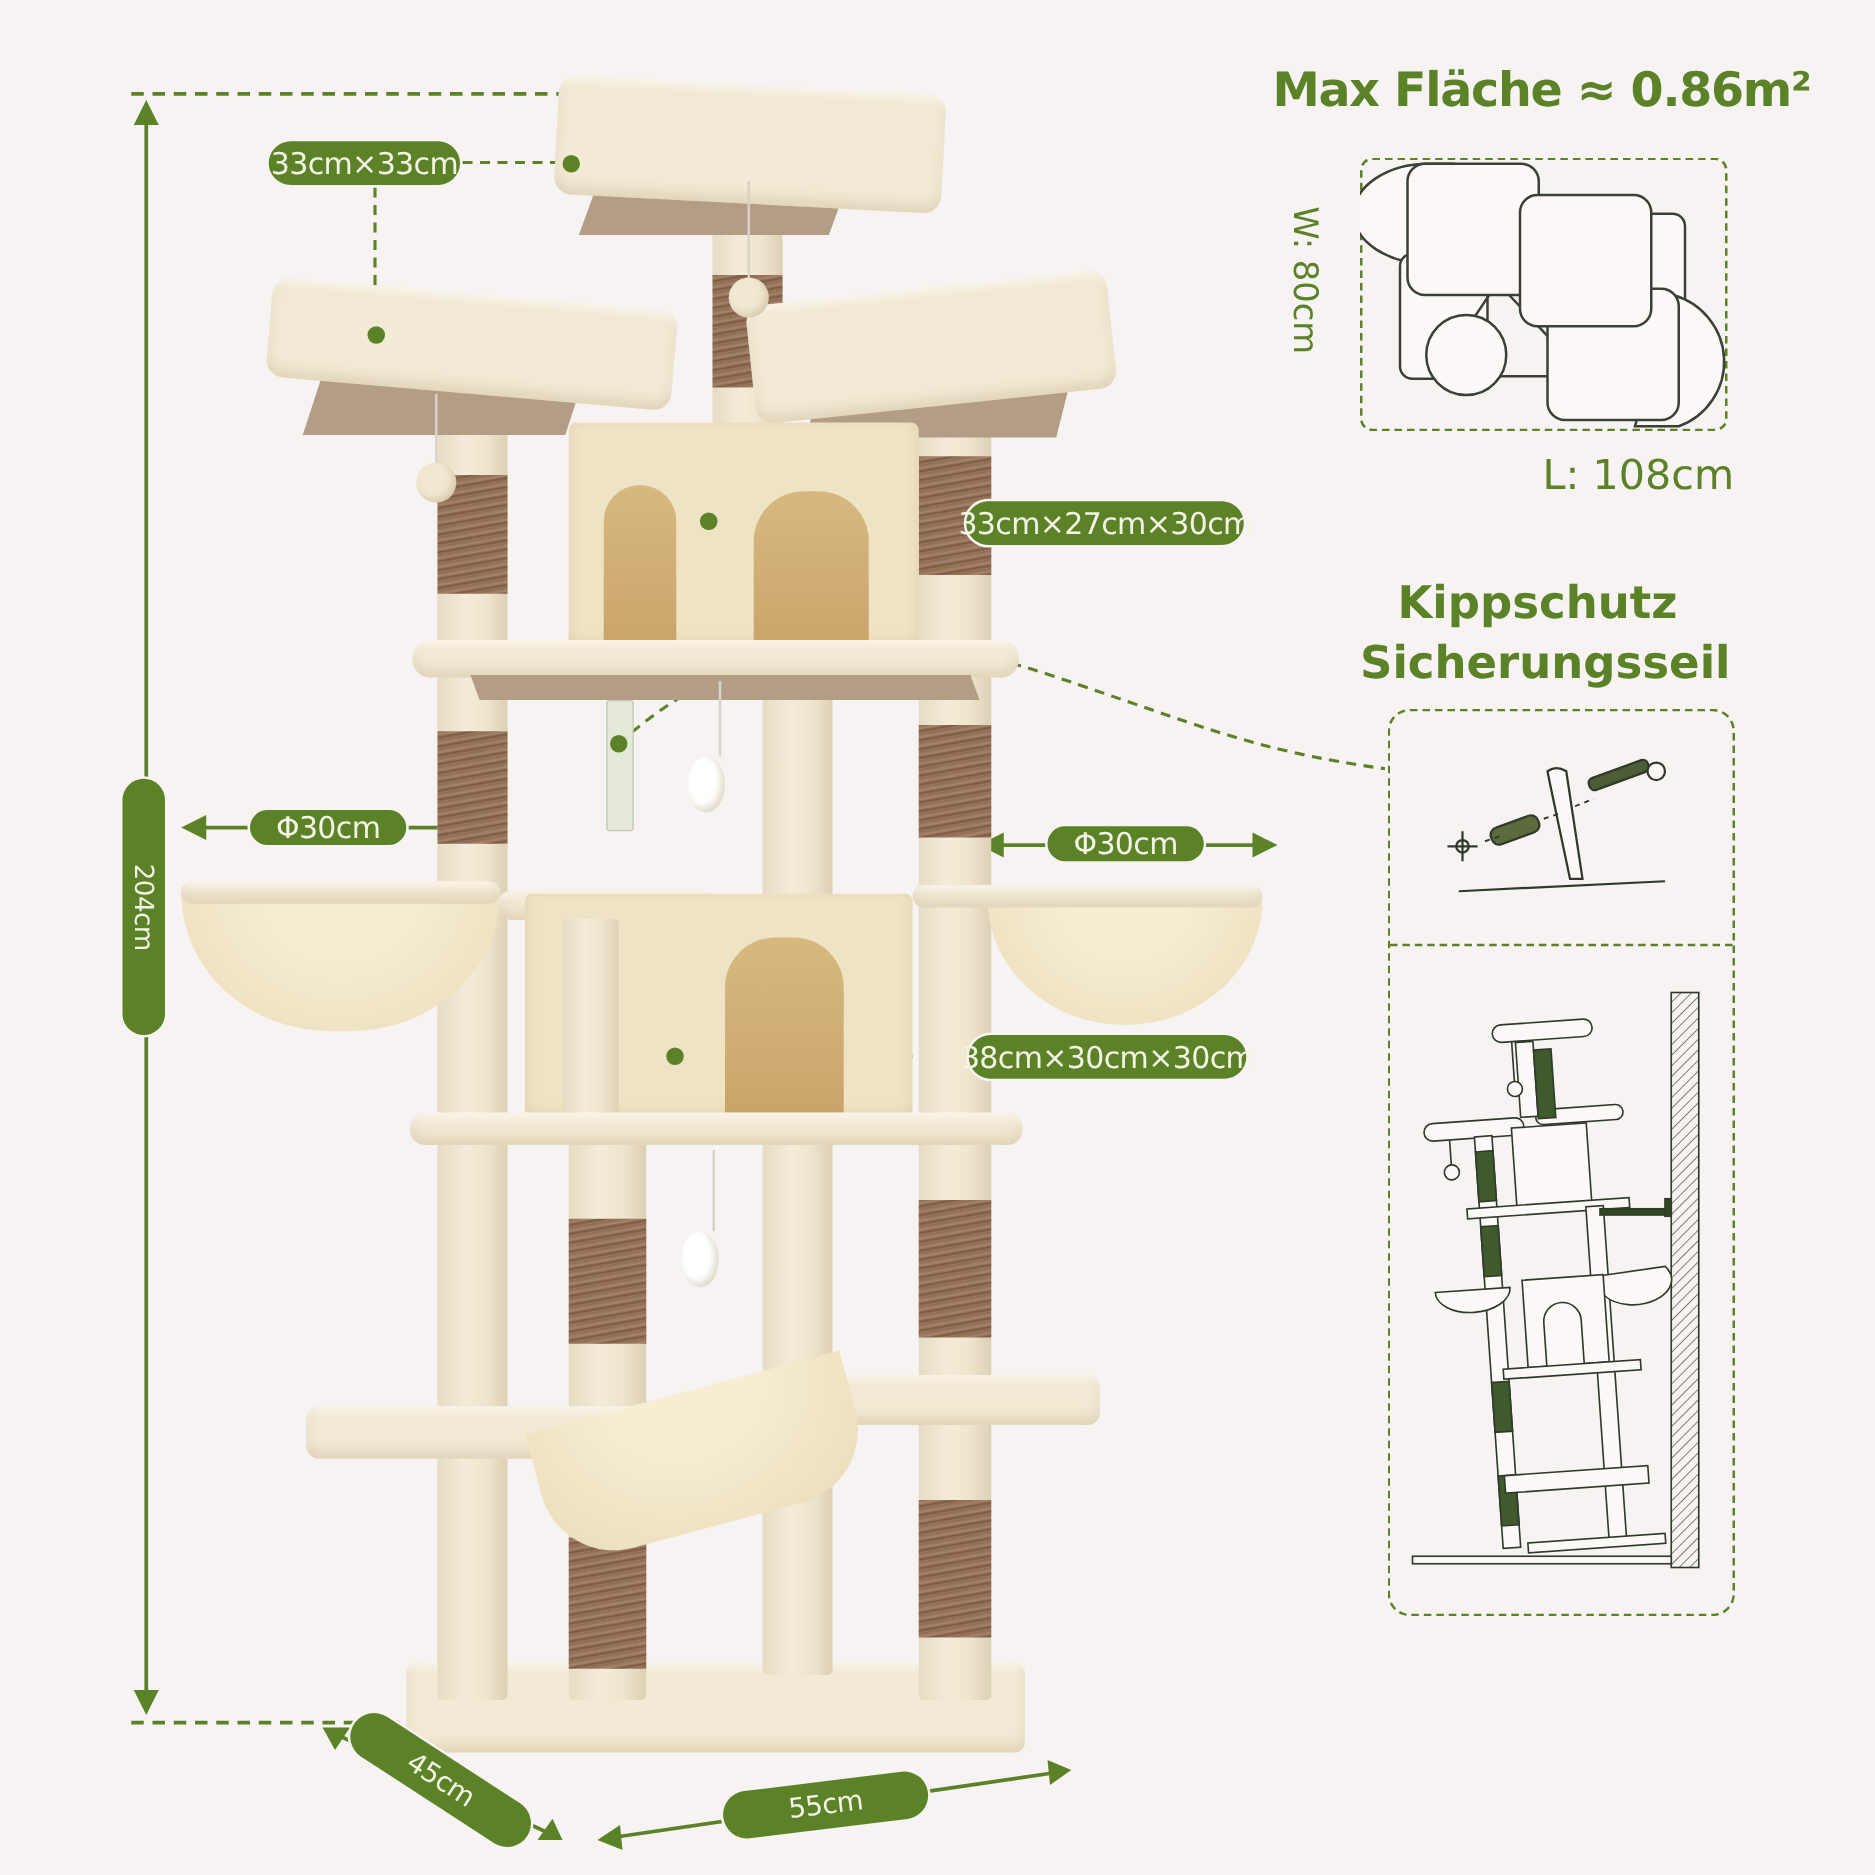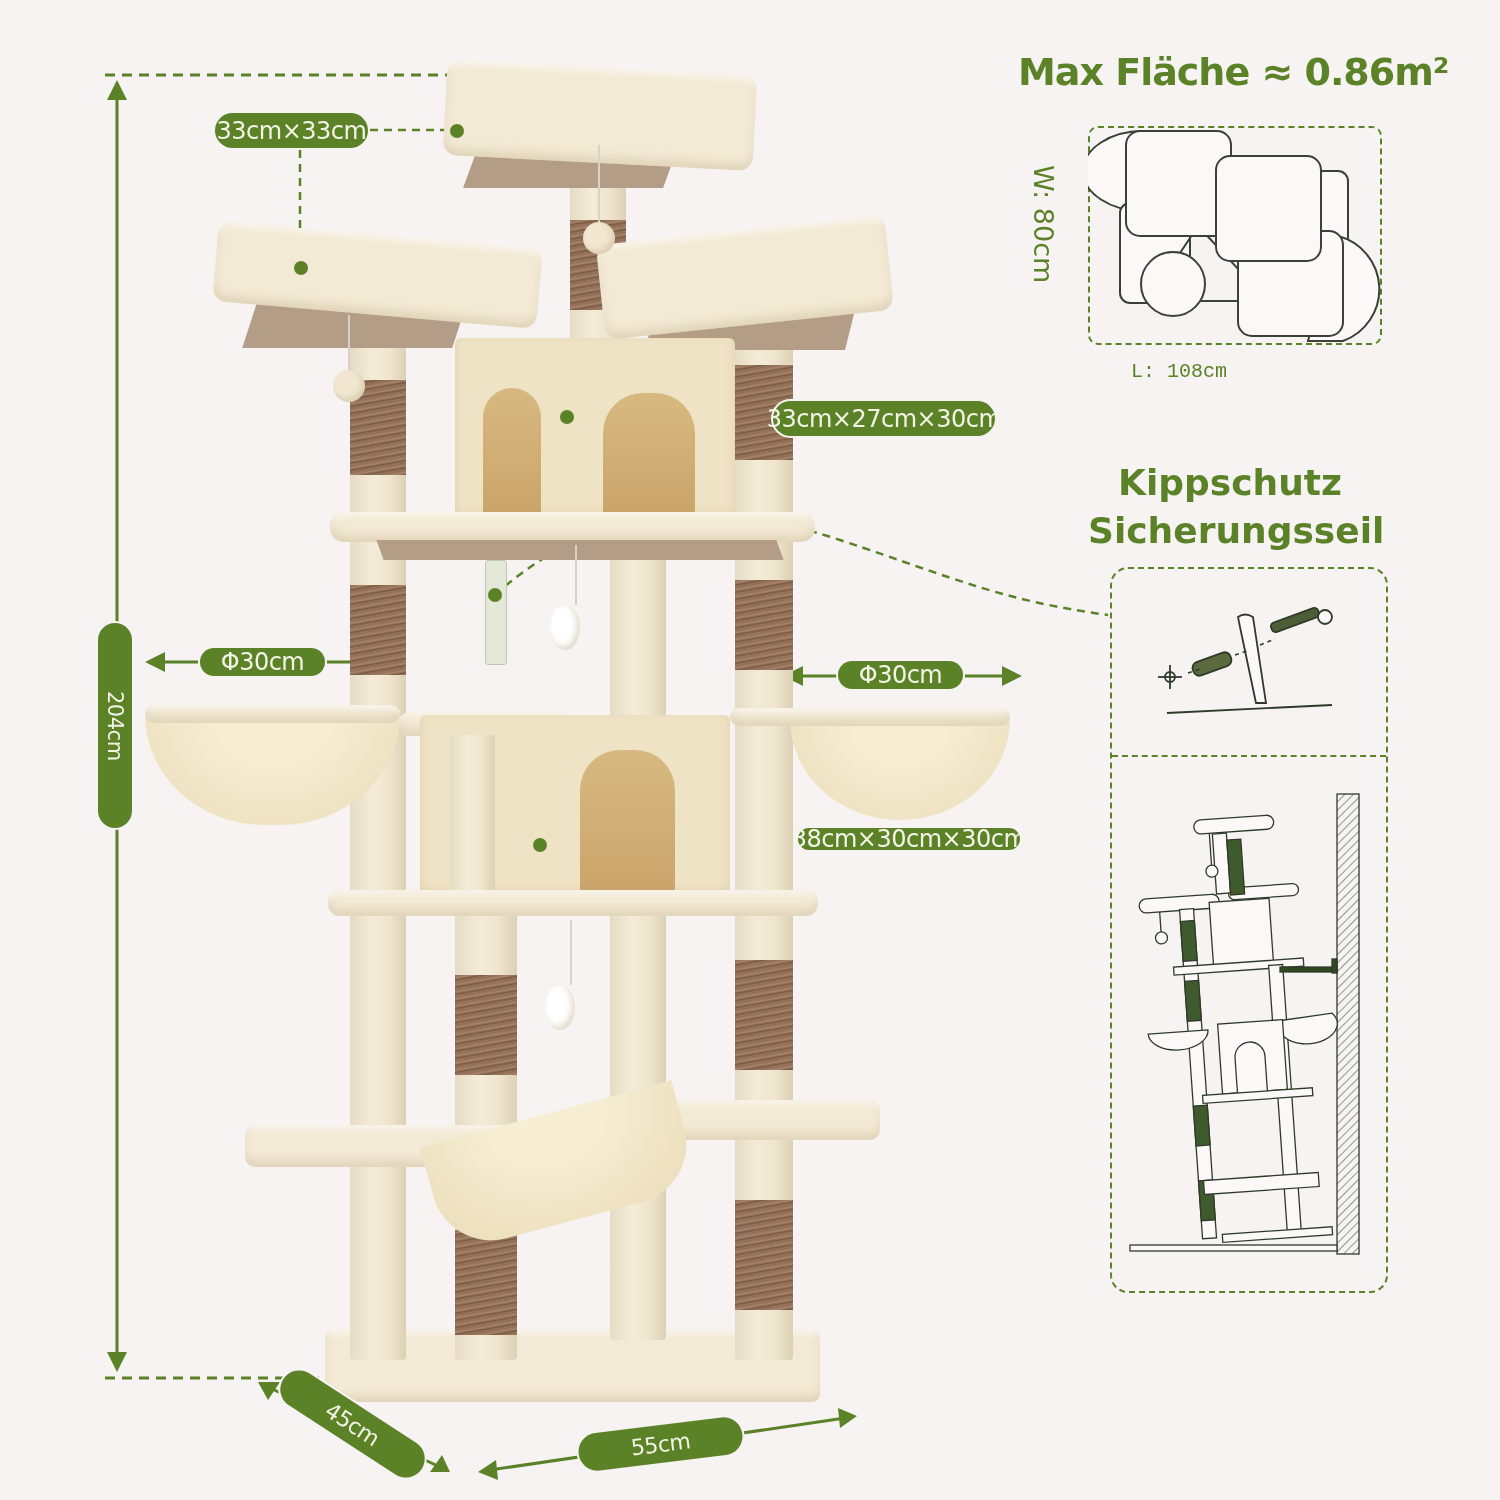--- a/index.html
+++ b/index.html
@@ -140,21 +140,21 @@
 <div class="dot" style="left:294px;top:261px;"></div>
 
 <div class="pill" style="left:773px;top:401px;width:222px;height:35px;">33cm×27cm×30cm</div>
 <div class="dot" style="left:560px;top:410px;"></div>
 
 <div class="pill" style="left:200px;top:648px;width:125px;height:28px;">Φ30cm</div>
 <div class="pill" style="left:838px;top:661px;width:125px;height:28px;">Φ30cm</div>
 
 <div class="dot" style="left:488px;top:588px;"></div>
 
-<div class="pill" style="left:798px;top:828px;width:222px;height:22px;">38cm×30cm×30cm</div>
+<div class="pill" style="left:775px;top:828px;width:222px;height:35px;">38cm×30cm×30cm</div>
 <div class="dot" style="left:533px;top:838px;"></div>
 
 <div class="pill vertical" style="left:98px;top:623px;width:34px;height:205px;border-radius:18px;">204cm</div>
 
 <div class="pill" style="left:270px;top:1405px;width:165px;height:38px;transform:rotate(33deg);font-size:22px;">45cm</div>
 <div class="pill" style="left:578px;top:1425px;width:165px;height:38px;transform:rotate(-7deg);font-size:22px;">55cm</div>
 
 <div class="heading" style="left:1018px;top:50px;font-size:38px;letter-spacing:-1px;">Max Fläche ≈ 0.86m²</div>
 
 <div class="frame-dashed" style="left:1088px;top:126px;width:294px;height:219px;border-radius:10px;"></div>
@@ -165,21 +165,21 @@
     <path d="M110 100 L 180 175 L 60 175 Z" fill="none"></path>
     <circle cx="85" cy="158" r="32"></circle>
     <rect x="38" y="5" width="105" height="105" rx="14"></rect>
     <rect x="210" y="45" width="50" height="95" rx="10"></rect>
     <path d="M250 110 A55 55 0 0 1 255 215 L 220 215 Z"></path>
     <rect x="150" y="105" width="105" height="105" rx="14"></rect>
     <rect x="128" y="30" width="105" height="105" rx="14"></rect>
   </g>
 </svg>
 <div class="heading" style="left:1028px;top:165px;font-size:27px;font-weight:normal;writing-mode:vertical-rl;">W: 80cm</div>
-<div class="heading" style="left:1131px;top:360px;font-size:20px;font-weight:normal;font-family:Liberation Mono, monospace;">L: 108cm</div>
+<div class="heading" style="left:1234px;top:360px;font-size:33px;font-weight:normal;">L: 108cm</div>
 
 <div class="heading" style="left:1118px;top:462px;font-size:36px;">Kippschutz</div>
 <div class="heading" style="left:1088px;top:510px;font-size:36px;">Sicherungsseil</div>
 
 <div class="frame-dashed" style="left:1110px;top:567px;width:278px;height:726px;"></div>
 <div class="abs" style="left:1112px;top:755px;width:274px;border-top:2.5px dashed #5b8227;"></div>
 
 <svg class="abs" style="left:1110px;top:567px" width="278" height="188">
   <g stroke="#2f3a2a" stroke-width="1.8" fill="none">
     <line x1="57" y1="146" x2="222" y2="138"></line>

